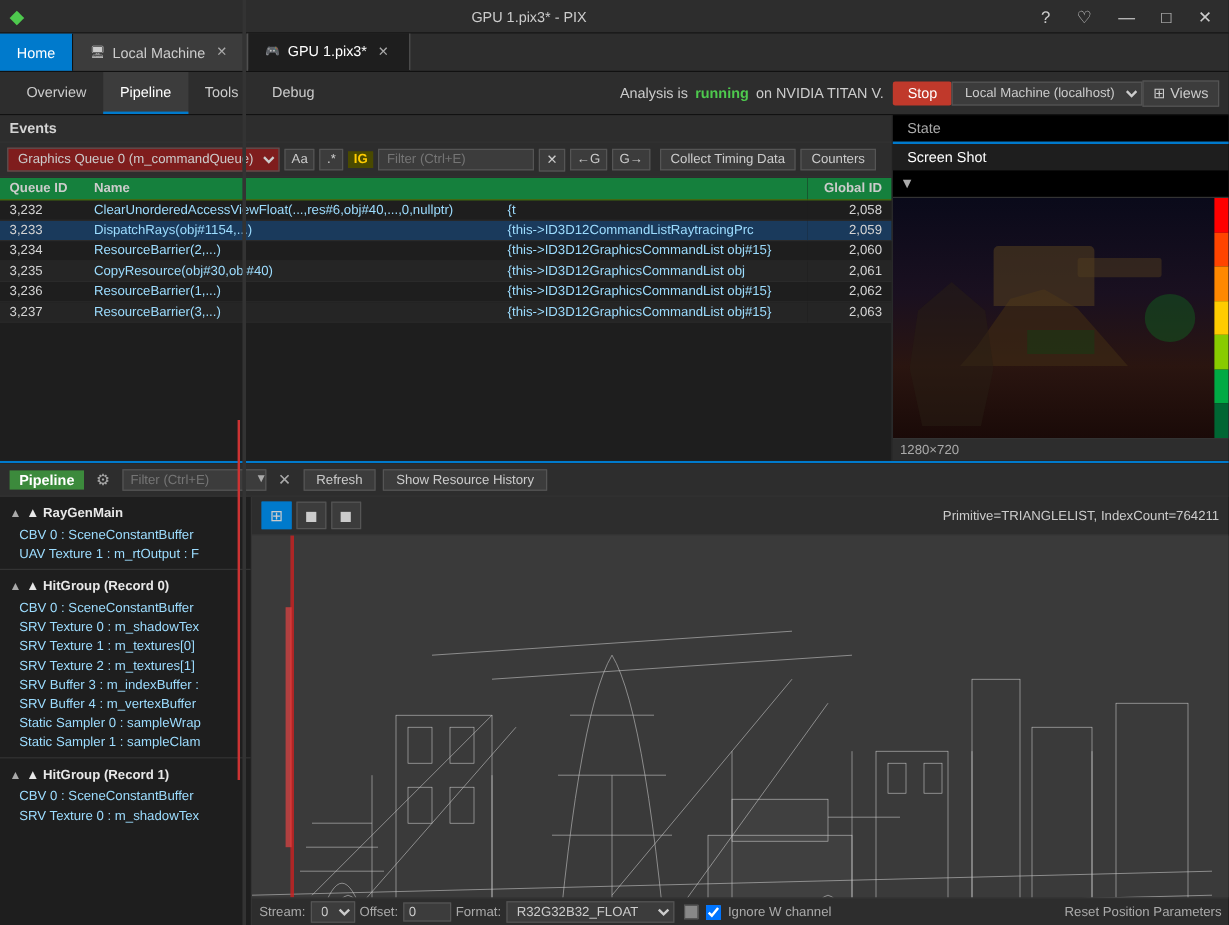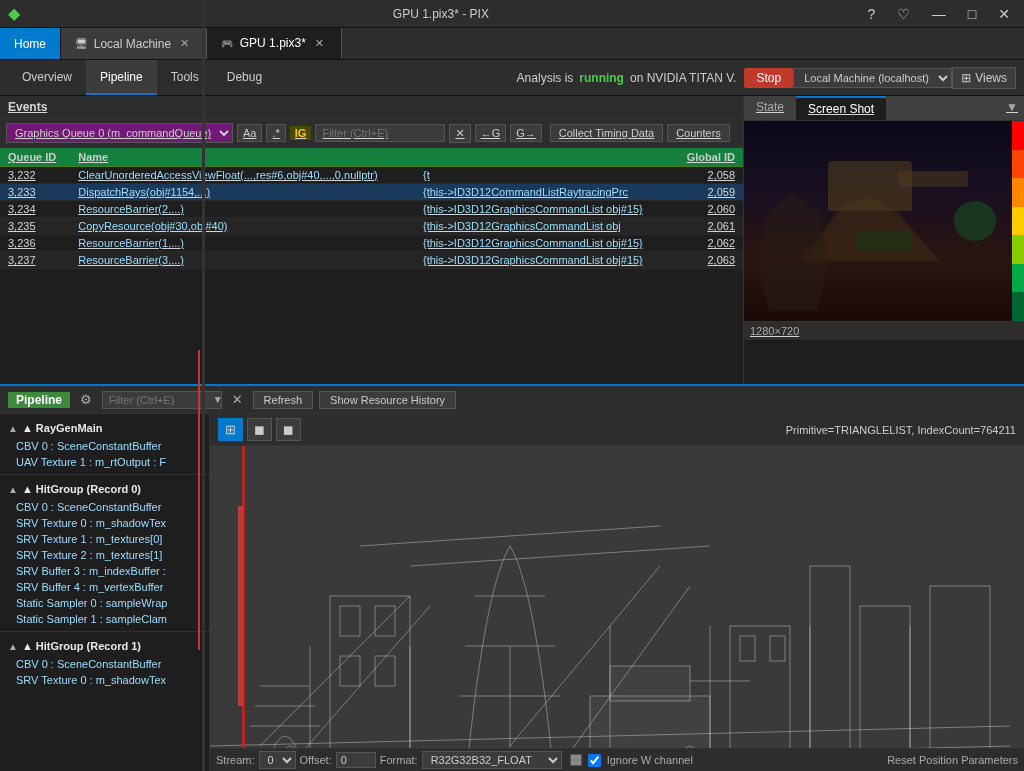--- a/index.html
+++ b/index.html
@@ -27,46 +27,46 @@
     .toolbar-tab.active { border-bottom: 2px solid #007acc; color: #fff; background: #3c3c3c; }
     .toolbar-sep { flex: 1; }
     .analysis-status { display: flex; align-items: center; gap: 6px; color: #ccc; font-size: 12px; margin-right: 8px; }
     .running-text { color: #4ec94e; font-weight: bold; }
     .stop-btn { background: #c0392b; border: none; color: #fff; padding: 3px 12px; cursor: pointer; font-size: 12px; border-radius: 2px; }
     .machine-select { background: #3c3c3c; border: 1px solid #555; color: #ccc; padding: 2px 6px; font-size: 11px; cursor: pointer; }
     .views-btn { background: #3c3c3c; border: 1px solid #555; color: #ccc; padding: 3px 8px; cursor: pointer; font-size: 12px; display: flex; align-items: center; gap: 4px; }
 
     
     .main-layout { display: flex; flex-direction: column; height: calc(771px - 96px); }
-    .top-panel { display: flex; height: 290px; border-bottom: 2px solid #007acc; text-decoration: underline; }
+    .top-panel { display: flex; height: 290px; border-bottom: 2px solid #007acc; }
     .events-panel { flex: 1; background: #1e1e1e; border-right: 1px solid #333; display: flex; flex-direction: column; }
     .panel-header { background: #2d2d2d; border-bottom: 1px solid #333; padding: 4px 8px; font-size: 12px; font-weight: bold; display: flex; align-items: center; gap: 6px; }
 
     .events-toolbar { display: flex; align-items: center; gap: 4px; padding: 4px 6px; background: #2d2d2d; border-bottom: 1px solid #333; flex-wrap: wrap; }
-    .queue-select { background: #701a75; border: 1px solid #555; color: #ccc; padding: 2px 4px; font-size: 11px; }
+    .queue-select { background: #7f1d1d; border: 1px solid #555; color: #ccc; padding: 2px 4px; font-size: 11px; }
     .filter-input { background: #3c3c3c; border: 1px solid #555; color: #ccc; padding: 2px 6px; font-size: 11px; width: 130px; }
     .toolbar-small-btn { background: #3c3c3c; border: 1px solid #555; color: #ccc; padding: 2px 5px; font-size: 11px; cursor: pointer; }
     .collect-btn { background: #3c3c3c; border: 1px solid #555; color: #ccc; padding: 2px 8px; font-size: 11px; cursor: pointer; margin-left: 4px; }
     .counters-btn { background: #3c3c3c; border: 1px solid #555; color: #ccc; padding: 2px 8px; font-size: 11px; cursor: pointer; }
 
     
     .events-table { flex: 1; overflow-y: auto; overflow-x: auto; }
     table { width: 100%; border-collapse: collapse; font-size: 11px; }
     thead th { background: #15803d; border-bottom: 1px solid #4d7c0f; padding: 3px 8px; text-align: left; color: #ccc; position: sticky; top: 0; }
     tbody tr { border-bottom: 1px solid #2a2a2a; cursor: pointer; }
     tbody tr:nth-child(odd) { background: #1e1e1e; }
     tbody tr:nth-child(even) { background: #252525; }
     tbody tr.selected { background: #1a3a5c; }
     tbody td { padding: 2px 8px; color: #9cdcfe; }
     tbody td.queue-id { color: #d4d4d4; }
     tbody td.global-id { color: #d4d4d4; text-align: right; }
 
     
     .screenshot-panel { width: 280px; background: #1e1e1e; display: flex; flex-direction: column; }
-    .screenshot-tabs { display: flex; background: #404040; border-bottom: 1px solid #333; }
+    .screenshot-tabs { display: flex; background: #000000; border-bottom: 1px solid #333; flex-direction: column; }
     .screenshot-tab { padding: 4px 12px; cursor: pointer; font-size: 12px; color: #aaa; }
     .screenshot-tab.active { background: #1e1e1e; color: #fff; border-top: 2px solid #007acc; }
     .screenshot-content { flex: 1; position: relative; overflow: hidden; }
     .screenshot-img { width: 100%; height: 200px; background: linear-gradient(135deg, #1a1a2e 0%, #16213e 30%, #0f3460 60%, #533483 100%); position: relative; overflow: hidden; }
     .screenshot-img::before { content: ''; position: absolute; inset: 0; background: repeating-linear-gradient(45deg, rgba(255,255,255,0.03) 0px, rgba(255,255,255,0.03) 1px, transparent 1px, transparent 8px); }
     .color-bar { position: absolute; right: 0; top: 0; bottom: 0; width: 12px; display: flex; flex-direction: column; }
     .color-bar-seg { flex: 1; }
     .screenshot-size { padding: 3px 6px; font-size: 11px; color: #aaa; background: #2d2d2d; border-top: 1px solid #333; }
 
     

